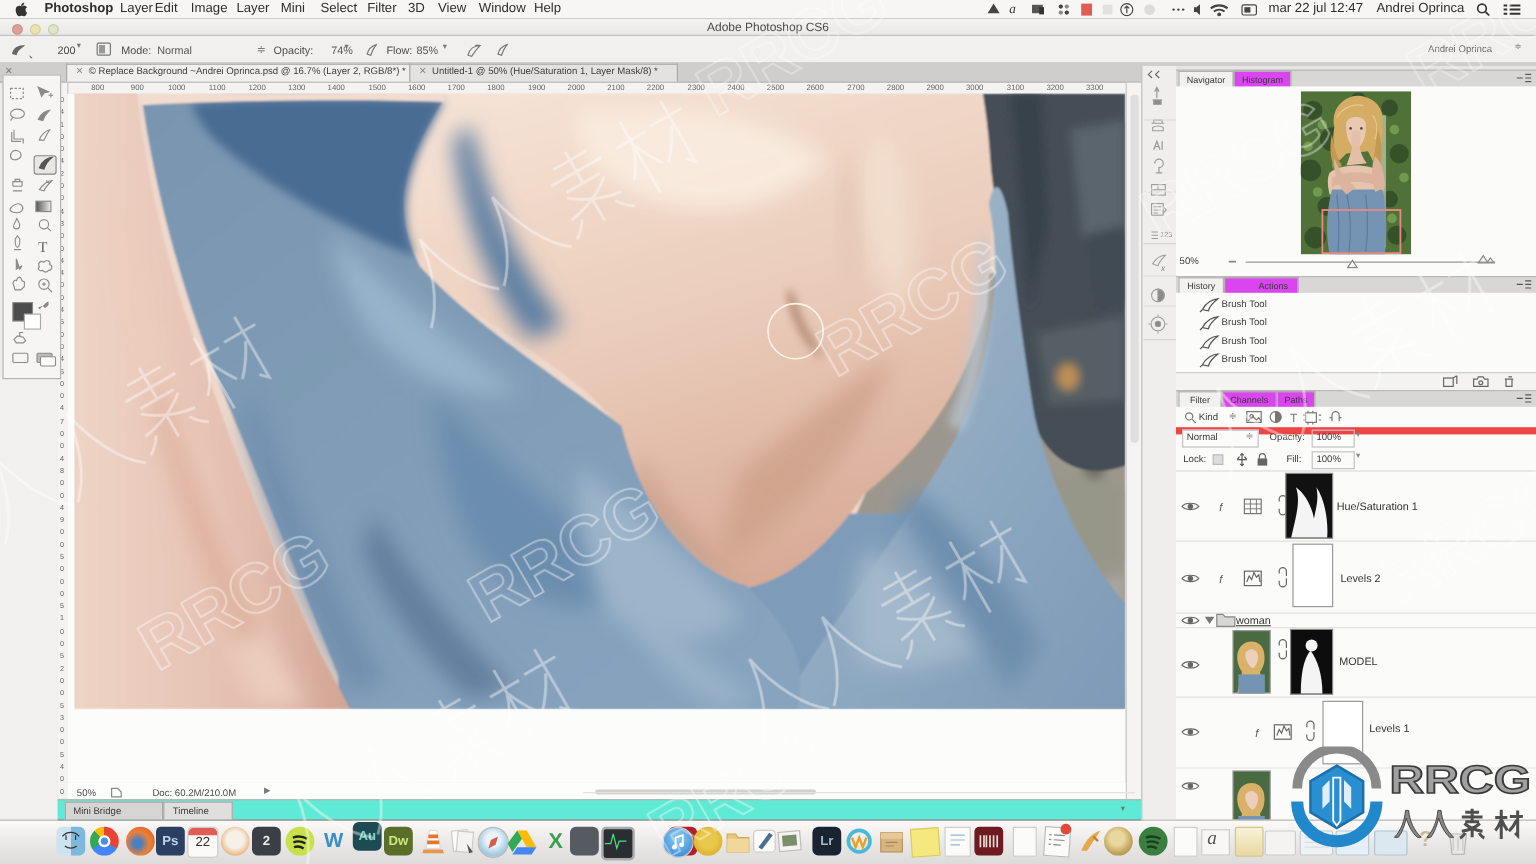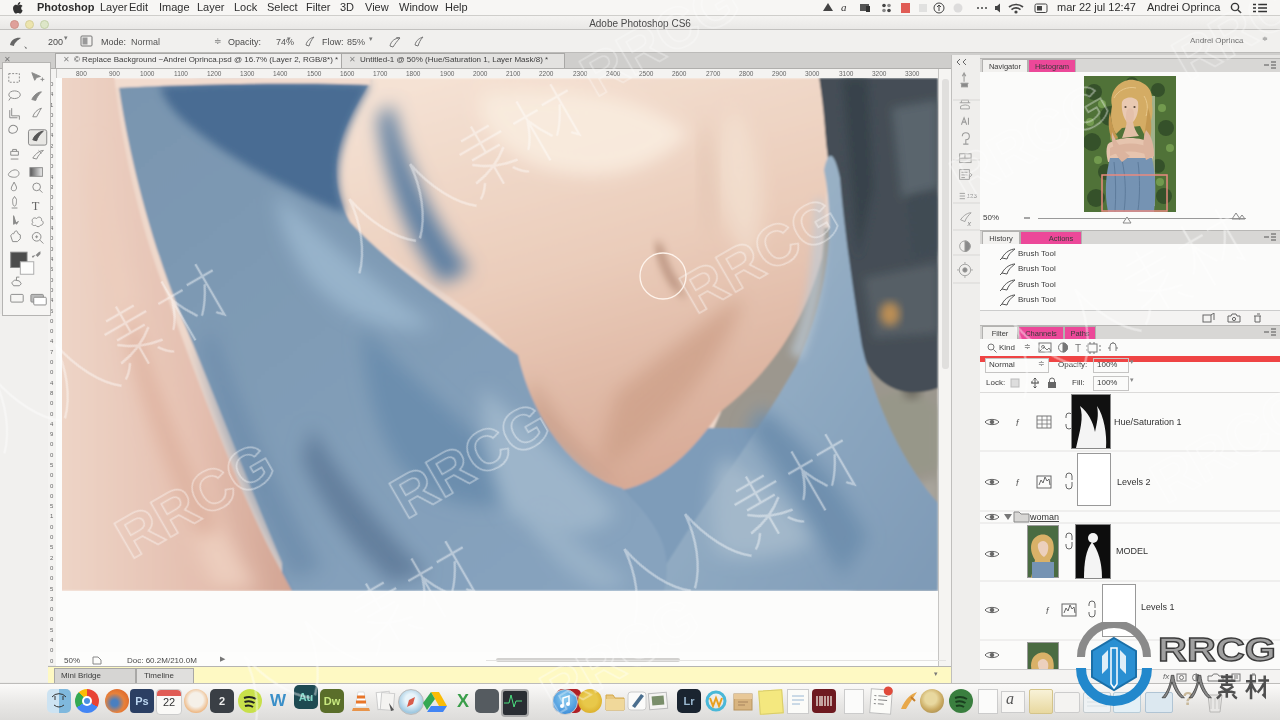--- a/index.html
+++ b/index.html
@@ -20,45 +20,45 @@
  border-bottom:1px solid #c6c5c3;font-size:6.5px;color:#666;}
 #vruler{left:48px;top:69px;width:8px;height:596px;background:#f4f3f1;
  border-right:1px solid #c6c5c3;font-size:6px;color:#666;}
 #toolbar{left:2px;top:62px;width:47px;height:252px;background:#f6f5f3;
  border:1px solid #b5b4b2;}
 #leftcol{left:0;top:314px;width:48px;height:368px;background:#f1f0ee;}
 #canvas{left:62px;top:78px;width:876px;height:516px;}
 #canvaswhite{left:56px;top:78px;width:882px;height:574px;background:#fcfcfb;}
 #vsb{left:938px;top:69px;width:13px;height:613px;background:#f5f4f2;border-left:1px solid #c6c5c3;}
 #statusbar{left:56px;top:652px;width:882px;height:14px;background:#fdfdfc;font-size:8px;color:#4a4a4a;}
-#bottomtabs{left:48px;top:666px;width:903px;height:16px;background:#fef9c3;
+#bottomtabs{left:48px;top:666px;width:903px;height:16px;background:#5eead4;
  border-top:1px solid #b5b4b2;border-bottom:6px solid #404040;font-size:8px;color:#3c3c3c;}
 #rightstrip{left:951px;top:55px;width:29px;height:628px;background:#efeeec;
  border-left:1px solid #c0bfbd;border-right:1px solid #c0bfbd;}
 #panels{left:980px;top:55px;width:300px;height:628px;background:#e6e5e3;font-size:8px;color:#3a3a3a;overflow:hidden;}
 #dock{left:0;top:683px;width:1280px;height:37px;
  background:linear-gradient(#fbfaf9,#e8e7e5 55%,#dcdbd9);border-top:1px solid #bdbcba;}
 .ptabs{position:absolute;left:0;width:300px;height:14px;background:#d8d7d5;border-top:1px solid #b8b7b5;border-bottom:1px solid #aaa9a7;}
-.ptab{position:absolute;top:1px;height:13px;background:#ec4899;border:1px solid #b2b1af;border-bottom:none;
+.ptab{position:absolute;top:1px;height:13px;background:#d946ef;border:1px solid #b2b1af;border-bottom:none;
  font-size:7.5px;color:#3a3a3a;text-align:center;line-height:13px;}
 .ptab.on{background:#f2f1ef;}
 </style></head>
 <body>
 <div id="root">
 
 <div class="abs" id="menubar">
  <svg class="abs" style="left:12px;top:2px" width="11" height="12" viewBox="0 0 11 12">
         <path fill="#333" d="M7.6 1.9c.5-.6.8-1.4.7-1.9-.7 0-1.5.5-2 1.1-.4.5-.8 1.3-.7 1.9.8.1 1.5-.5 2-1.1zM9.2 6.3c0-1.5 1.2-2.2 1.3-2.3-.7-1-1.8-1.2-2.2-1.2-.9-.1-1.8.5-2.3.5-.5 0-1.2-.5-2-.5C3 2.8 2 3.4 1.5 4.3c-1 1.8-.3 4.4.7 5.9.5.7 1.1 1.5 1.9 1.4.7 0 1-.5 1.9-.5s1.2.5 2 .5 1.3-.7 1.8-1.4c.6-.8.8-1.6.8-1.7 0 0-1.4-.6-1.4-2.2z"></path>
       </svg>
  <b class="mitem" style="left:37px">Photoshop</b>
  <span class="mitem" style="left:100px">Layer</span>
  <span class="mitem" style="left:129px">Edit</span>
  <span class="mitem" style="left:159px">Image</span>
  <span class="mitem" style="left:197px">Layer</span>
- <span class="mitem" style="left:234px">Lock</span>
+ <span class="mitem" style="left:234px">Mini</span>
  <span class="mitem" style="left:267px">Select</span>
  <span class="mitem" style="left:306px">Filter</span>
  <span class="mitem" style="left:340px">3D</span>
  <span class="mitem" style="left:365px">View</span>
  <span class="mitem" style="left:399px">Window</span>
  <span class="mitem" style="left:445px">Help</span>
  <svg class="abs" style="left:822px;top:2px" width="450" height="12" viewBox="0 0 450 12">
   <path fill="#444" d="M6 1 11 9H1z"></path>
   <text x="19" y="9" font-size="11" font-style="italic" font-family="Liberation Serif" fill="#333">a</text>
   <rect x="38" y="2" width="9" height="7" fill="#555"></rect>
@@ -631,35 +631,20 @@
     <rect x="122.5" y="192.5" width="33" height="52" fill="#fff" stroke="#999"></rect>
     <text x="161" y="218" font-size="9" fill="#333">Levels 1</text>
 
     <rect x="47.5" y="250.5" width="31" height="54" fill="#4a6b42" stroke="#999"></rect>
     <path d="M52,268 C56,258 70,258 73,268 C75,276 73,282 70,286 L74,304 H51 L55,286 C51,280 50,273 52,268 Z" fill="#d9b168"></path>
     <path d="M58,270 C61,266 66,266 68,271 C69,276 67,281 64,283 C60,281 57,274 58,270 Z" fill="#ecd0bd"></path>
     <rect x="52" y="288" width="22" height="16" fill="#7593b3"></rect>
    </svg>
   </div>
 
-  <div class="abs" style="left:0;top:330px;width:300px;height:14px;background:#f4f3f2;border-top:1px solid #ccc;font-size:8px;color:#666;">
-   <span class="abs" style="left:183px;top:2px;font-style:italic;">fx</span>
-   <svg class="abs" style="left:196px;top:3px" width="90" height="9" viewBox="0 0 90 9">
-            <g stroke="#777" fill="none">
-              <rect x="1" y="1" width="9" height="7"></rect>
-              <circle cx="5.5" cy="4.5" r="2"></circle>
-              <circle cx="20" cy="4.5" r="3.5"></circle>
-              <path d="M20 1a3.5 3.5 0 0 1 0 7z" fill="#777"></path>
-              <path d="M32 3h4l1.5-2h4l1.5 2h4v5H32z"></path>
-              <rect x="56" y="1" width="8" height="7"></rect>
-              <path d="M58 3h4M58 5h4"></path>
-              <path d="M74 2h6M74.5 2v6h5V2M76 1h3"></path>
-            </g>
-          </svg>
-  </div>
  </div>
 </div>
 
 <div class="abs" id="dock">
 <div class="abs" style="left:47px;top:5px;width:24px;height:24px;border-radius:5px;background:linear-gradient(90deg,#cde3f2 50%,#7fb8dd 50%);"><svg width="24" height="24">
           <path d="M5 8a9 9 0 0 1 14 0M7 16a8 8 0 0 0 10 0" stroke="#333" fill="none"></path>
           <path d="M8 7v4M16 7v4" stroke="#333"></path>
         </svg></div>
 <div class="abs" style="left:75px;top:5px;width:24px;height:24px;border-radius:50%;background:conic-gradient(#e84335 0 33%,#4285f4 33% 66%,#34a853 66% 88%,#fbbc05 88%);">
         <div class="abs" style="left:7px;top:7px;width:10px;height:10px;border-radius:50%;background:#fff;"></div>

